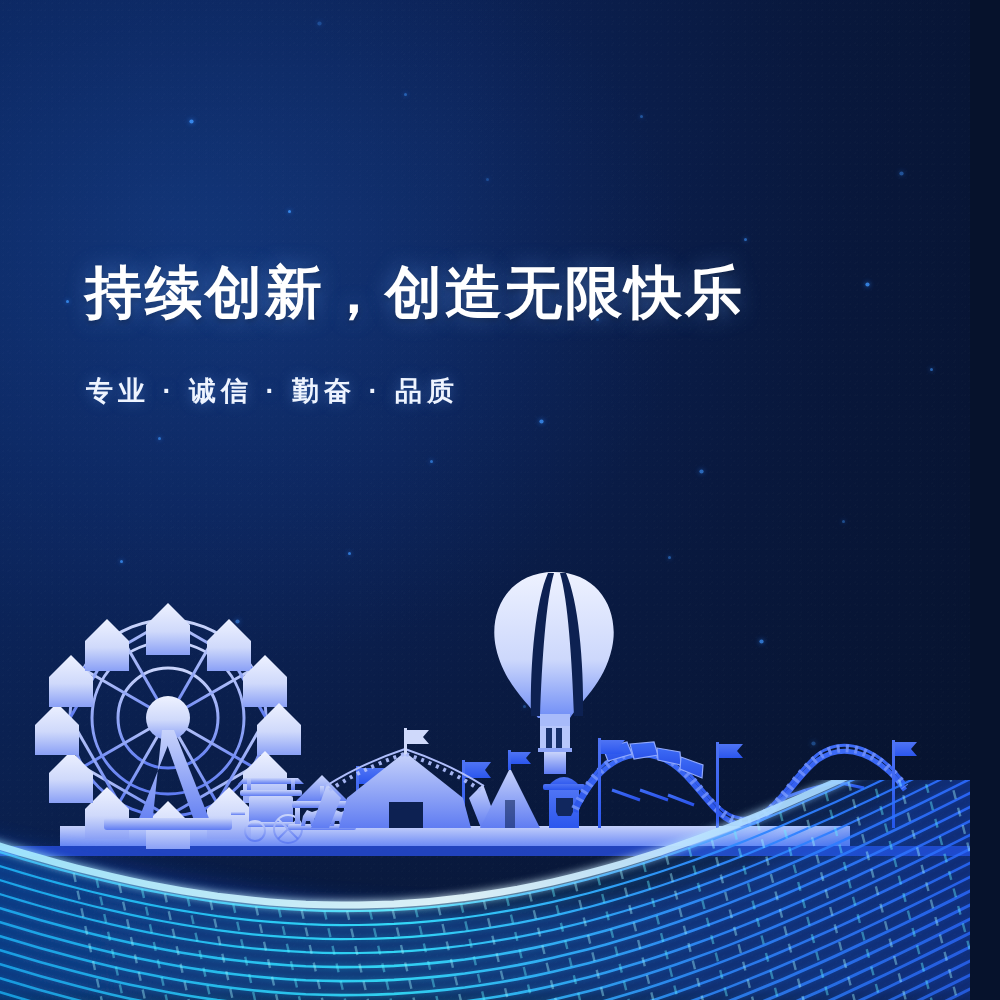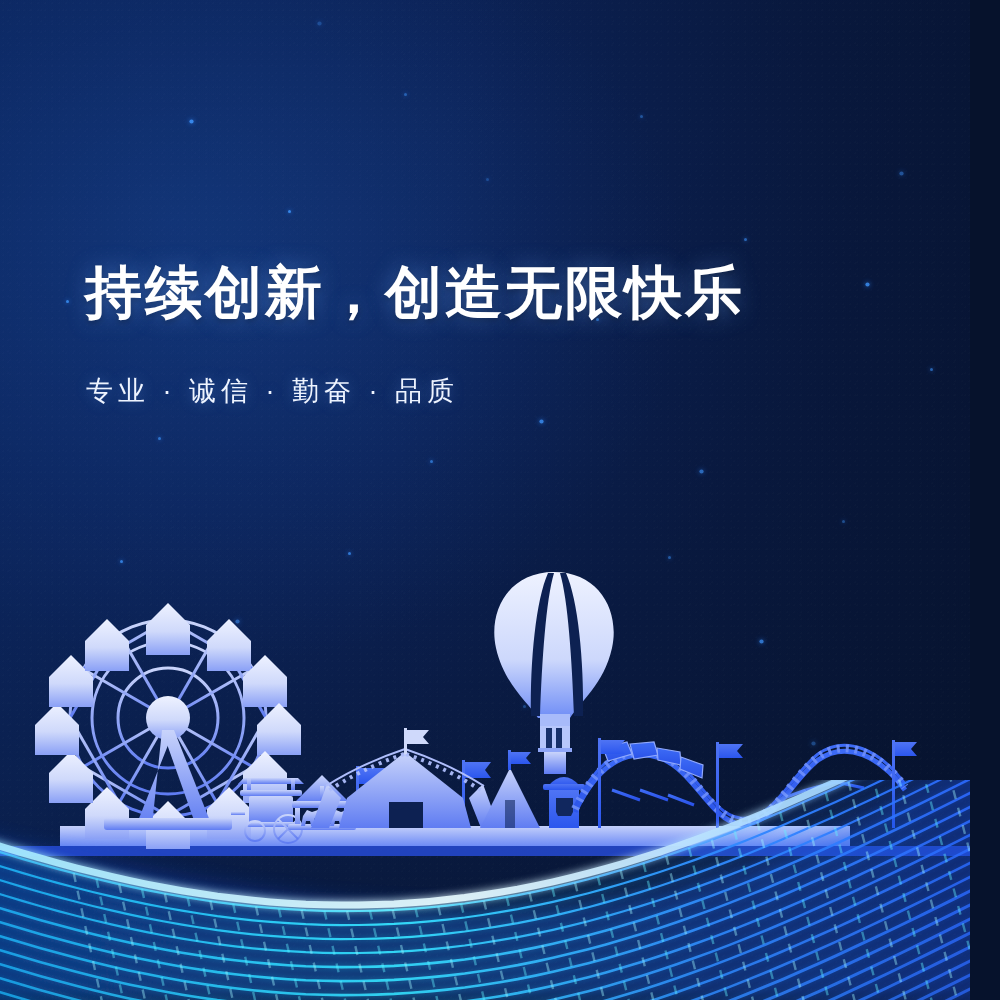--- a/index.html
+++ b/index.html
@@ -32,21 +32,21 @@
   
   .headline{
     position:absolute;left:85px;top:263px;
     font-size:57px;line-height:1.05;font-weight:700;color:#ffffff;
     letter-spacing:3px;
     text-shadow:0 0 22px rgba(110,170,255,.45), 0 2px 6px rgba(0,0,0,.35);
     white-space:nowrap;
   }
   .subline{
     position:absolute;left:86px;top:373px;
-    font-size:27px;font-weight:400;color:#eef4ff;letter-spacing:5px;
+    font-size:27px;font-weight:700;color:#eef4ff;letter-spacing:5px;
     text-shadow:0 0 14px rgba(110,170,255,.35);
     white-space:nowrap;
   }
 
   
   .scene{position:absolute;left:0;top:0;width:1000px;height:1000px;}
   .scene svg{position:absolute;left:0;top:0;}
   .wave{position:absolute;left:0;top:0;width:1000px;height:1000px;}
 </style>
 </head>

